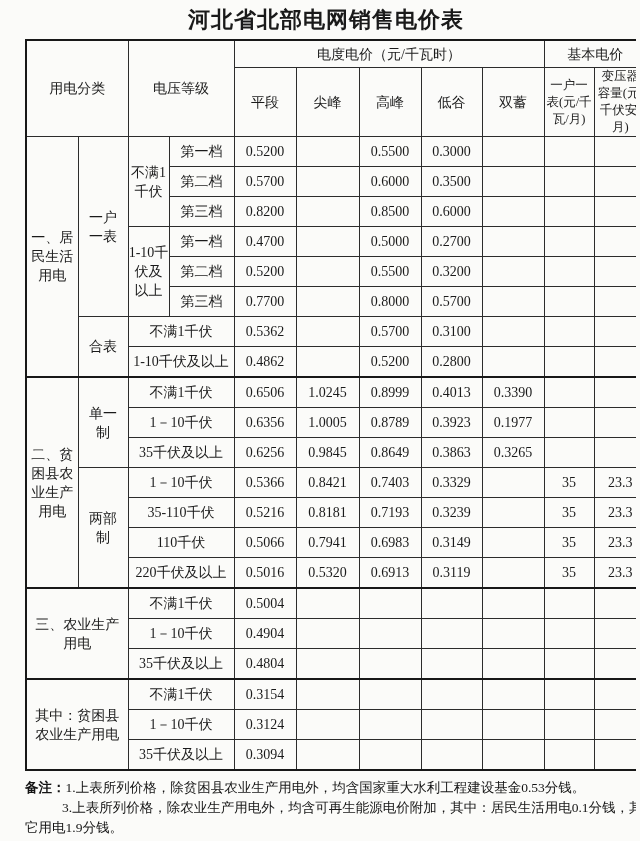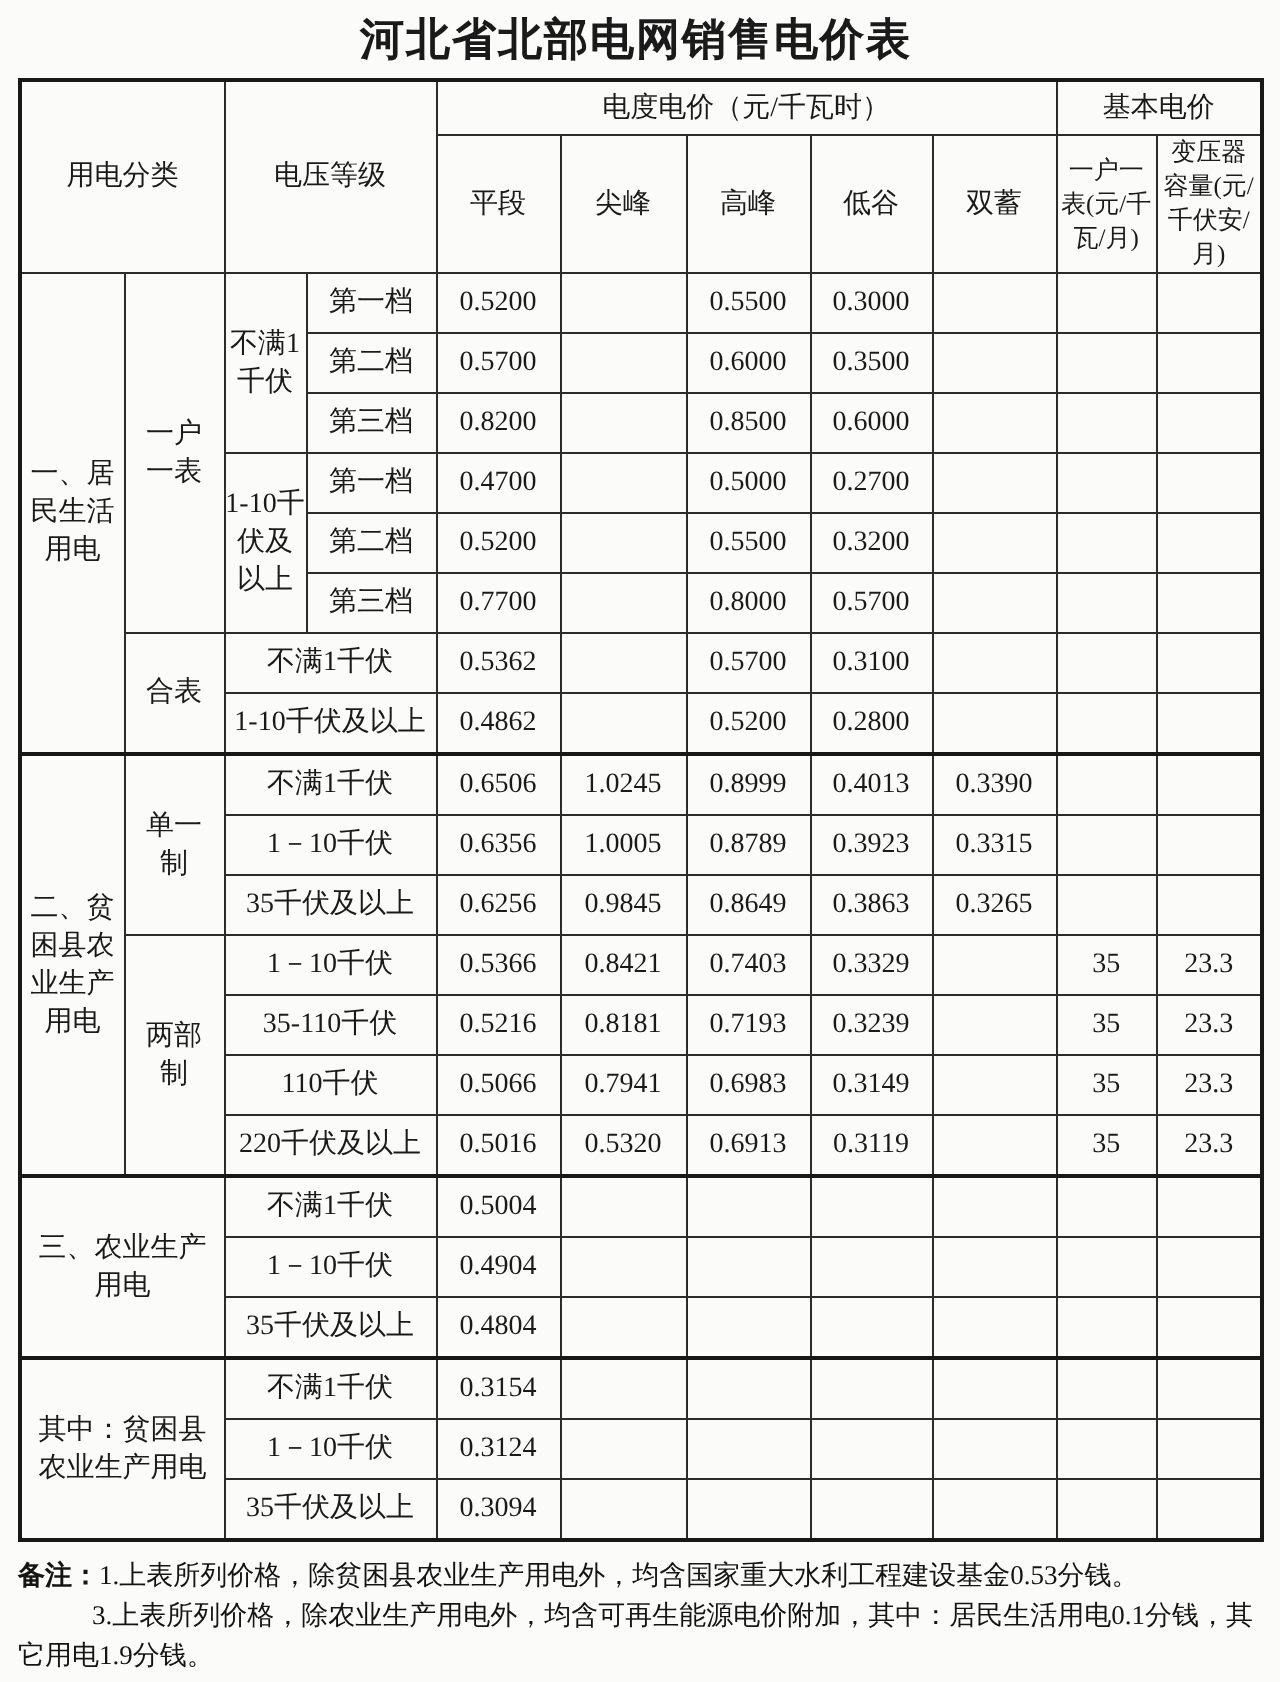--- a/index.html
+++ b/index.html
@@ -2,21 +2,21 @@
 <html><head>
 <meta charset="utf-8">
 <style>
   html, body { margin: 0; padding: 0; }
   body {
     width: 640px; height: 841px;
     background: #fbfbf9;
     color: #1a1a1a;
     font-family: "Liberation Serif", "DejaVu Serif", serif;
   }
-  .page { width: 636px; height: 841px; box-sizing: border-box; padding: 3px 9px 0 9px; overflow: hidden; }
+  .page { width: 636px; height: 841px; box-sizing: border-box; padding: 3px 9px 0 25px; overflow: hidden; }
   .title {
     text-align: center;
     font-size: 22px;
     font-weight: bold;
     letter-spacing: 1px;
     margin: 2px 0 4px 0;
   }
   table.price {
     border-collapse: collapse;
     table-layout: fixed;
@@ -188,21 +188,21 @@
       <td>0.3390</td>
       <td></td>
       <td></td>
     </tr>
     <tr class="data">
       <td colspan="2">1－10千伏</td>
       <td>0.6356</td>
       <td>1.0005</td>
       <td>0.8789</td>
       <td>0.3923</td>
-      <td>0.3315</td>
+      <td>0.1977</td>
       <td></td>
       <td></td>
     </tr>
     <tr class="data">
       <td colspan="2">35千伏及以上</td>
       <td>0.6256</td>
       <td>0.9845</td>
       <td>0.8649</td>
       <td>0.3863</td>
       <td>0.3265</td>

